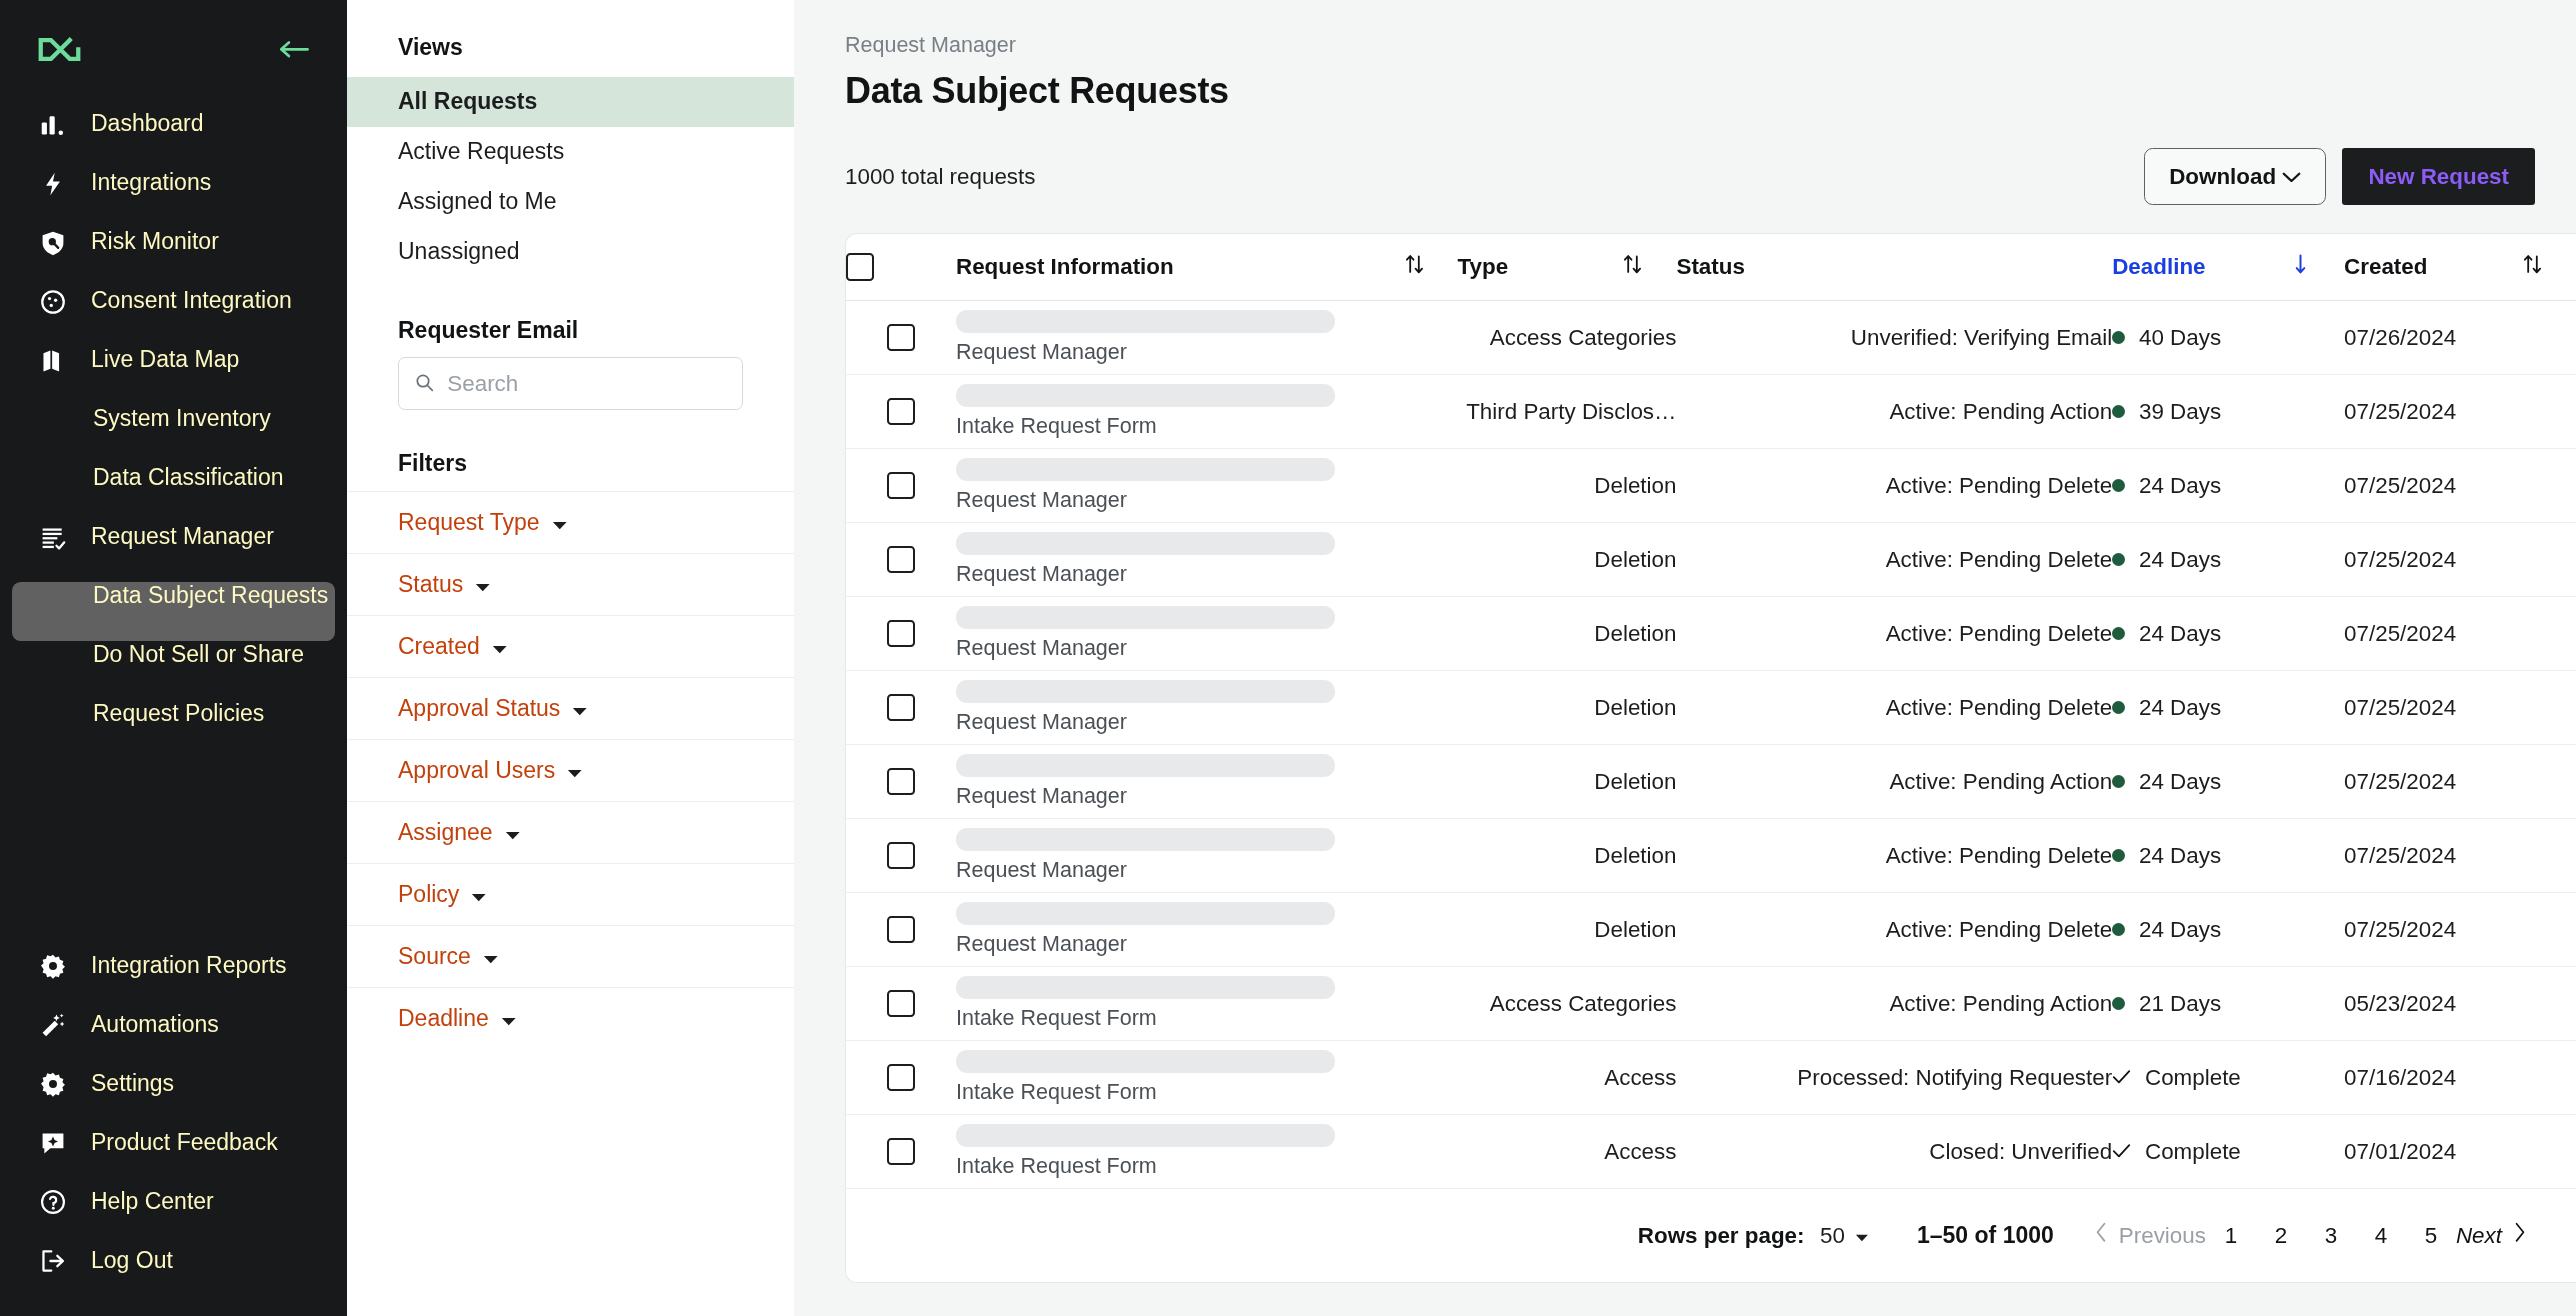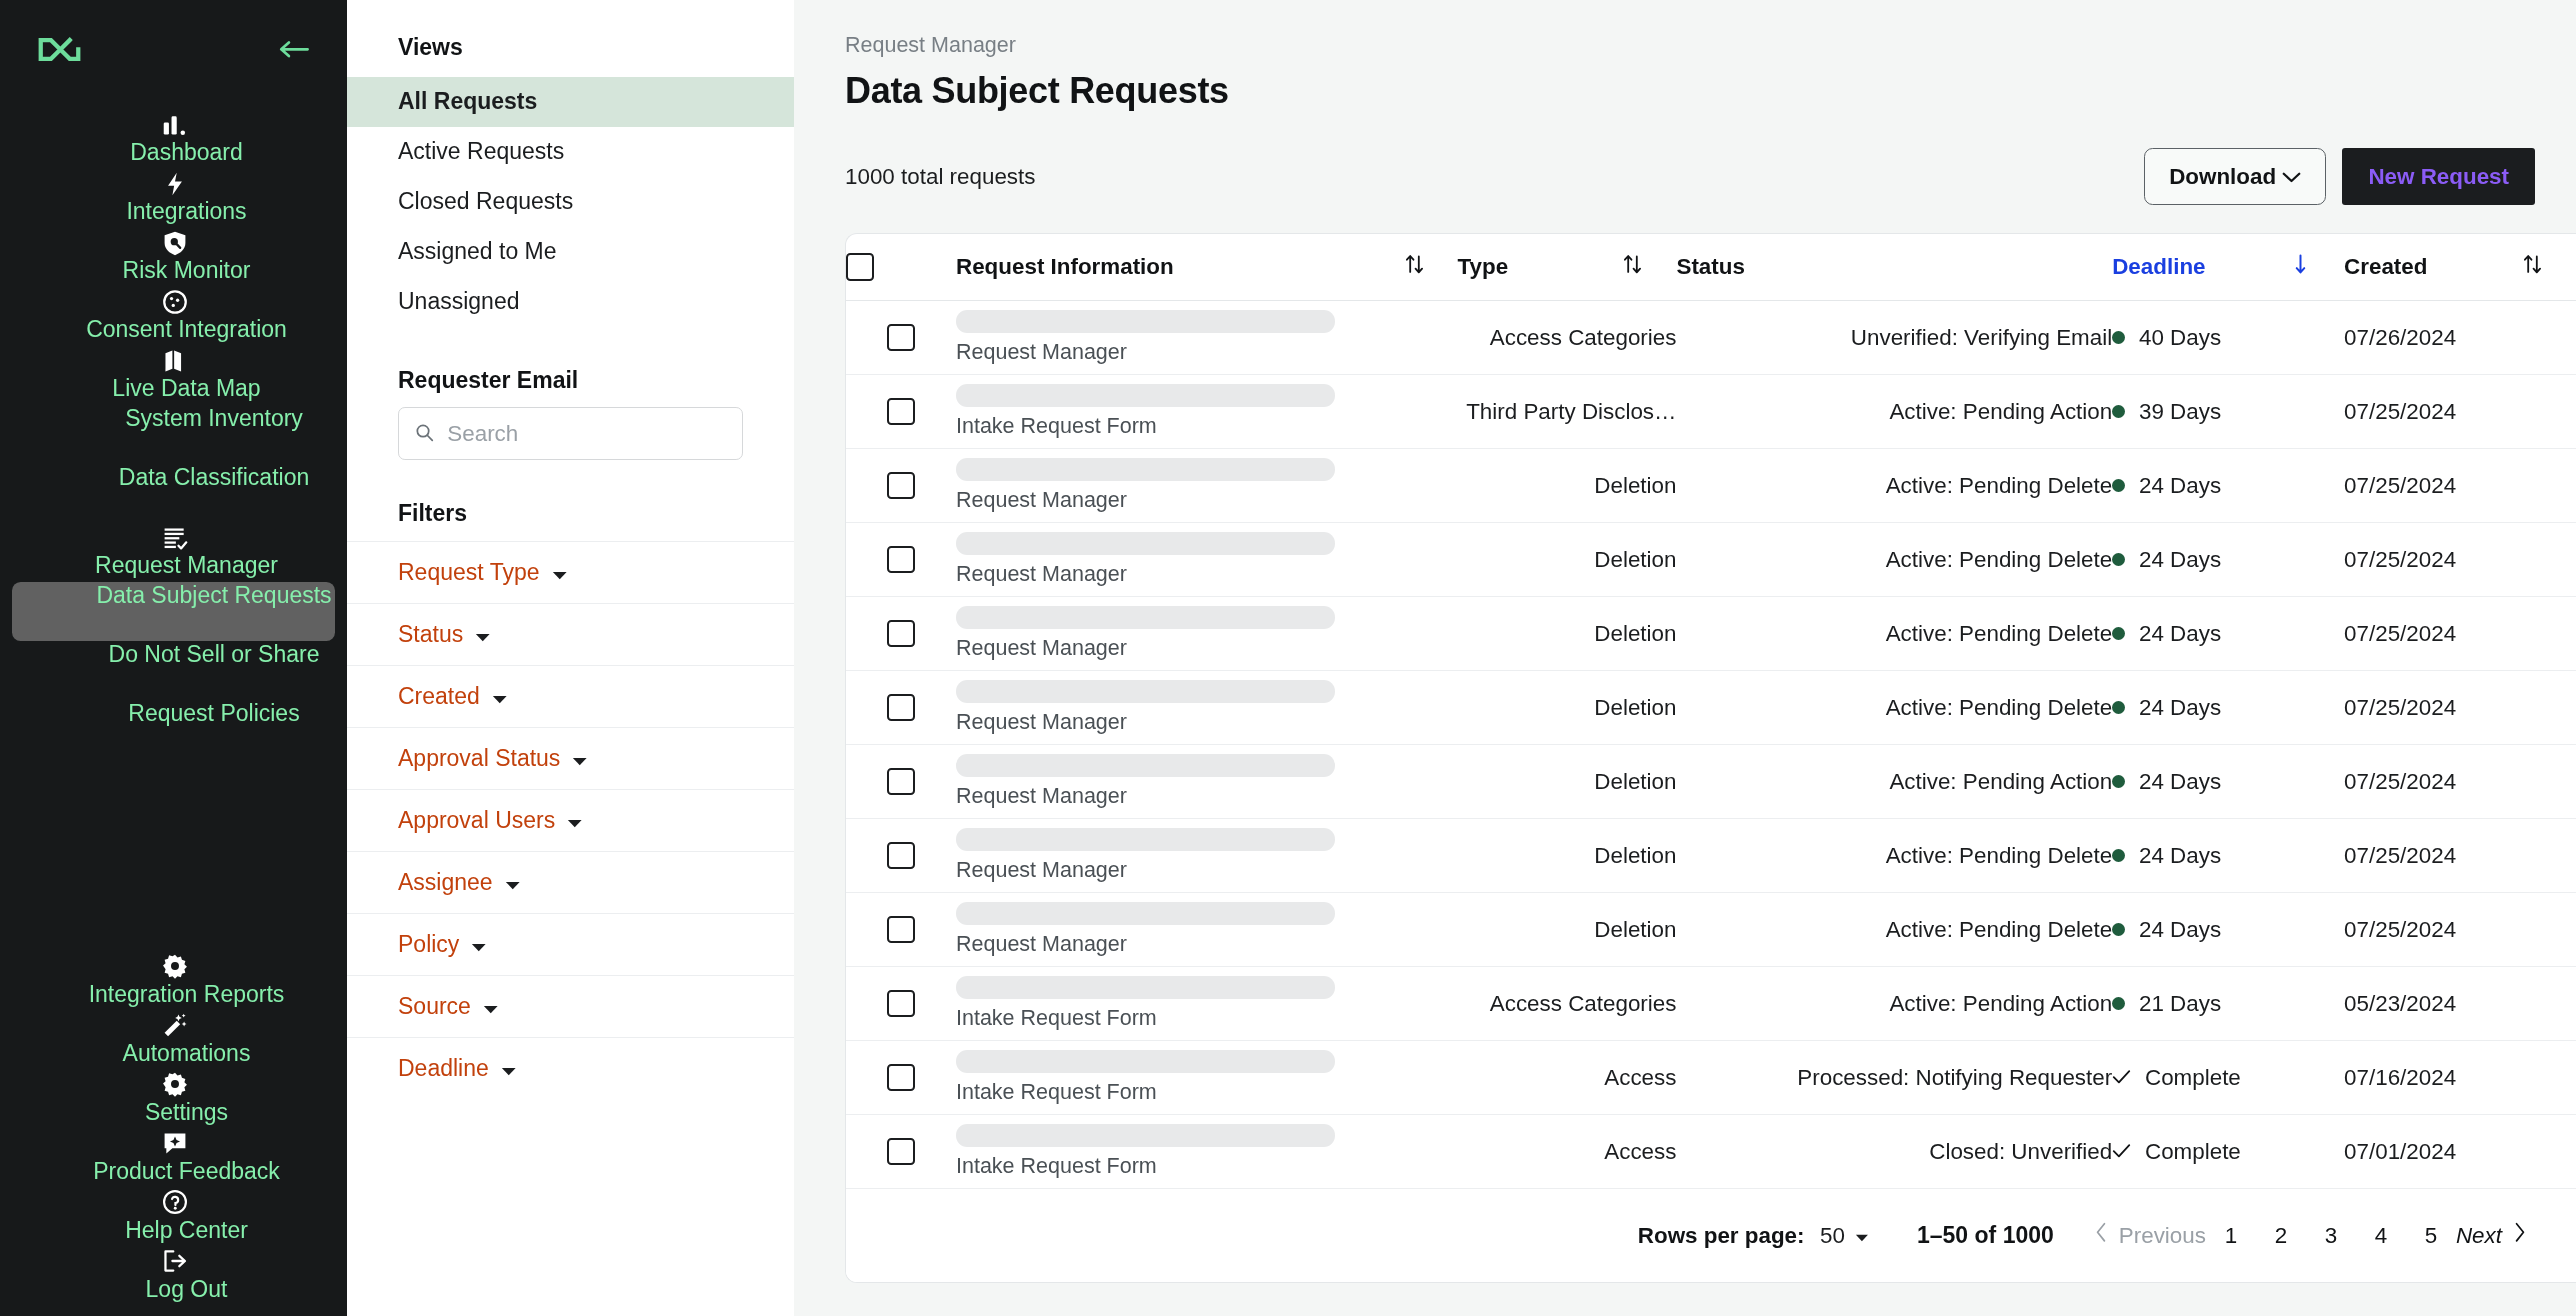--- a/index.html
+++ b/index.html
@@ -22,30 +22,29 @@
   }
   .sb-top {
     display: flex; align-items: center; justify-content: space-between;
     padding: 0 34px 0 38px; height: 50px;
   }
   .logo-mark { width: 43px; height: 29px; display: block; }
   .collapse-btn { width: 38px; height: 26px; display: flex; align-items: center; justify-content: center; cursor: pointer; }
 
   .sb-nav { margin-top: 36px; display: flex; flex-direction: column; }
   .sb-item {
-    display: flex; align-items: center;
+    display: flex; 
     height: 59px;
     margin: 0 12px;
     padding-left: 26px;
     border-radius: 8.6px;
-    color: #86efac;
+    color: #fef9c3;
     font-size: 23px;
     cursor: pointer;
     white-space: nowrap;
-    flex-direction: column;
   }
   .sb-item.sub { padding-left: 81px; font-size: 23px; }
   .sb-item.active { background: #616161; }
   .sb-ico {
     width: 29px; height: 29px; margin-right: 24px;
     display: flex; align-items: center; justify-content: center;
     flex: 0 0 29px;
   }
   .sb-ico svg { display: block; }
   .sb-bottom { position: absolute; left: 0; right: 0; bottom: 10.3px; display: flex; flex-direction: column; }
@@ -354,23 +353,20 @@
   </div>
 
   <div class="views">
     <div class="views-h">Views</div>
 
     <div class="view-item active">
       <span>All Requests</span>
     </div>
     <div class="view-item">
       <span>Active Requests</span>
-    </div>
-    <div class="view-item">
-      <span>Closed Requests</span>
     </div>
     <div class="view-item">
       <span>Assigned to Me</span>
     </div>
     <div class="view-item">
       <span>Unassigned</span>
     </div>
 
     <div class="req-email-h">Requester Email</div>
     <div class="search-wrap">

